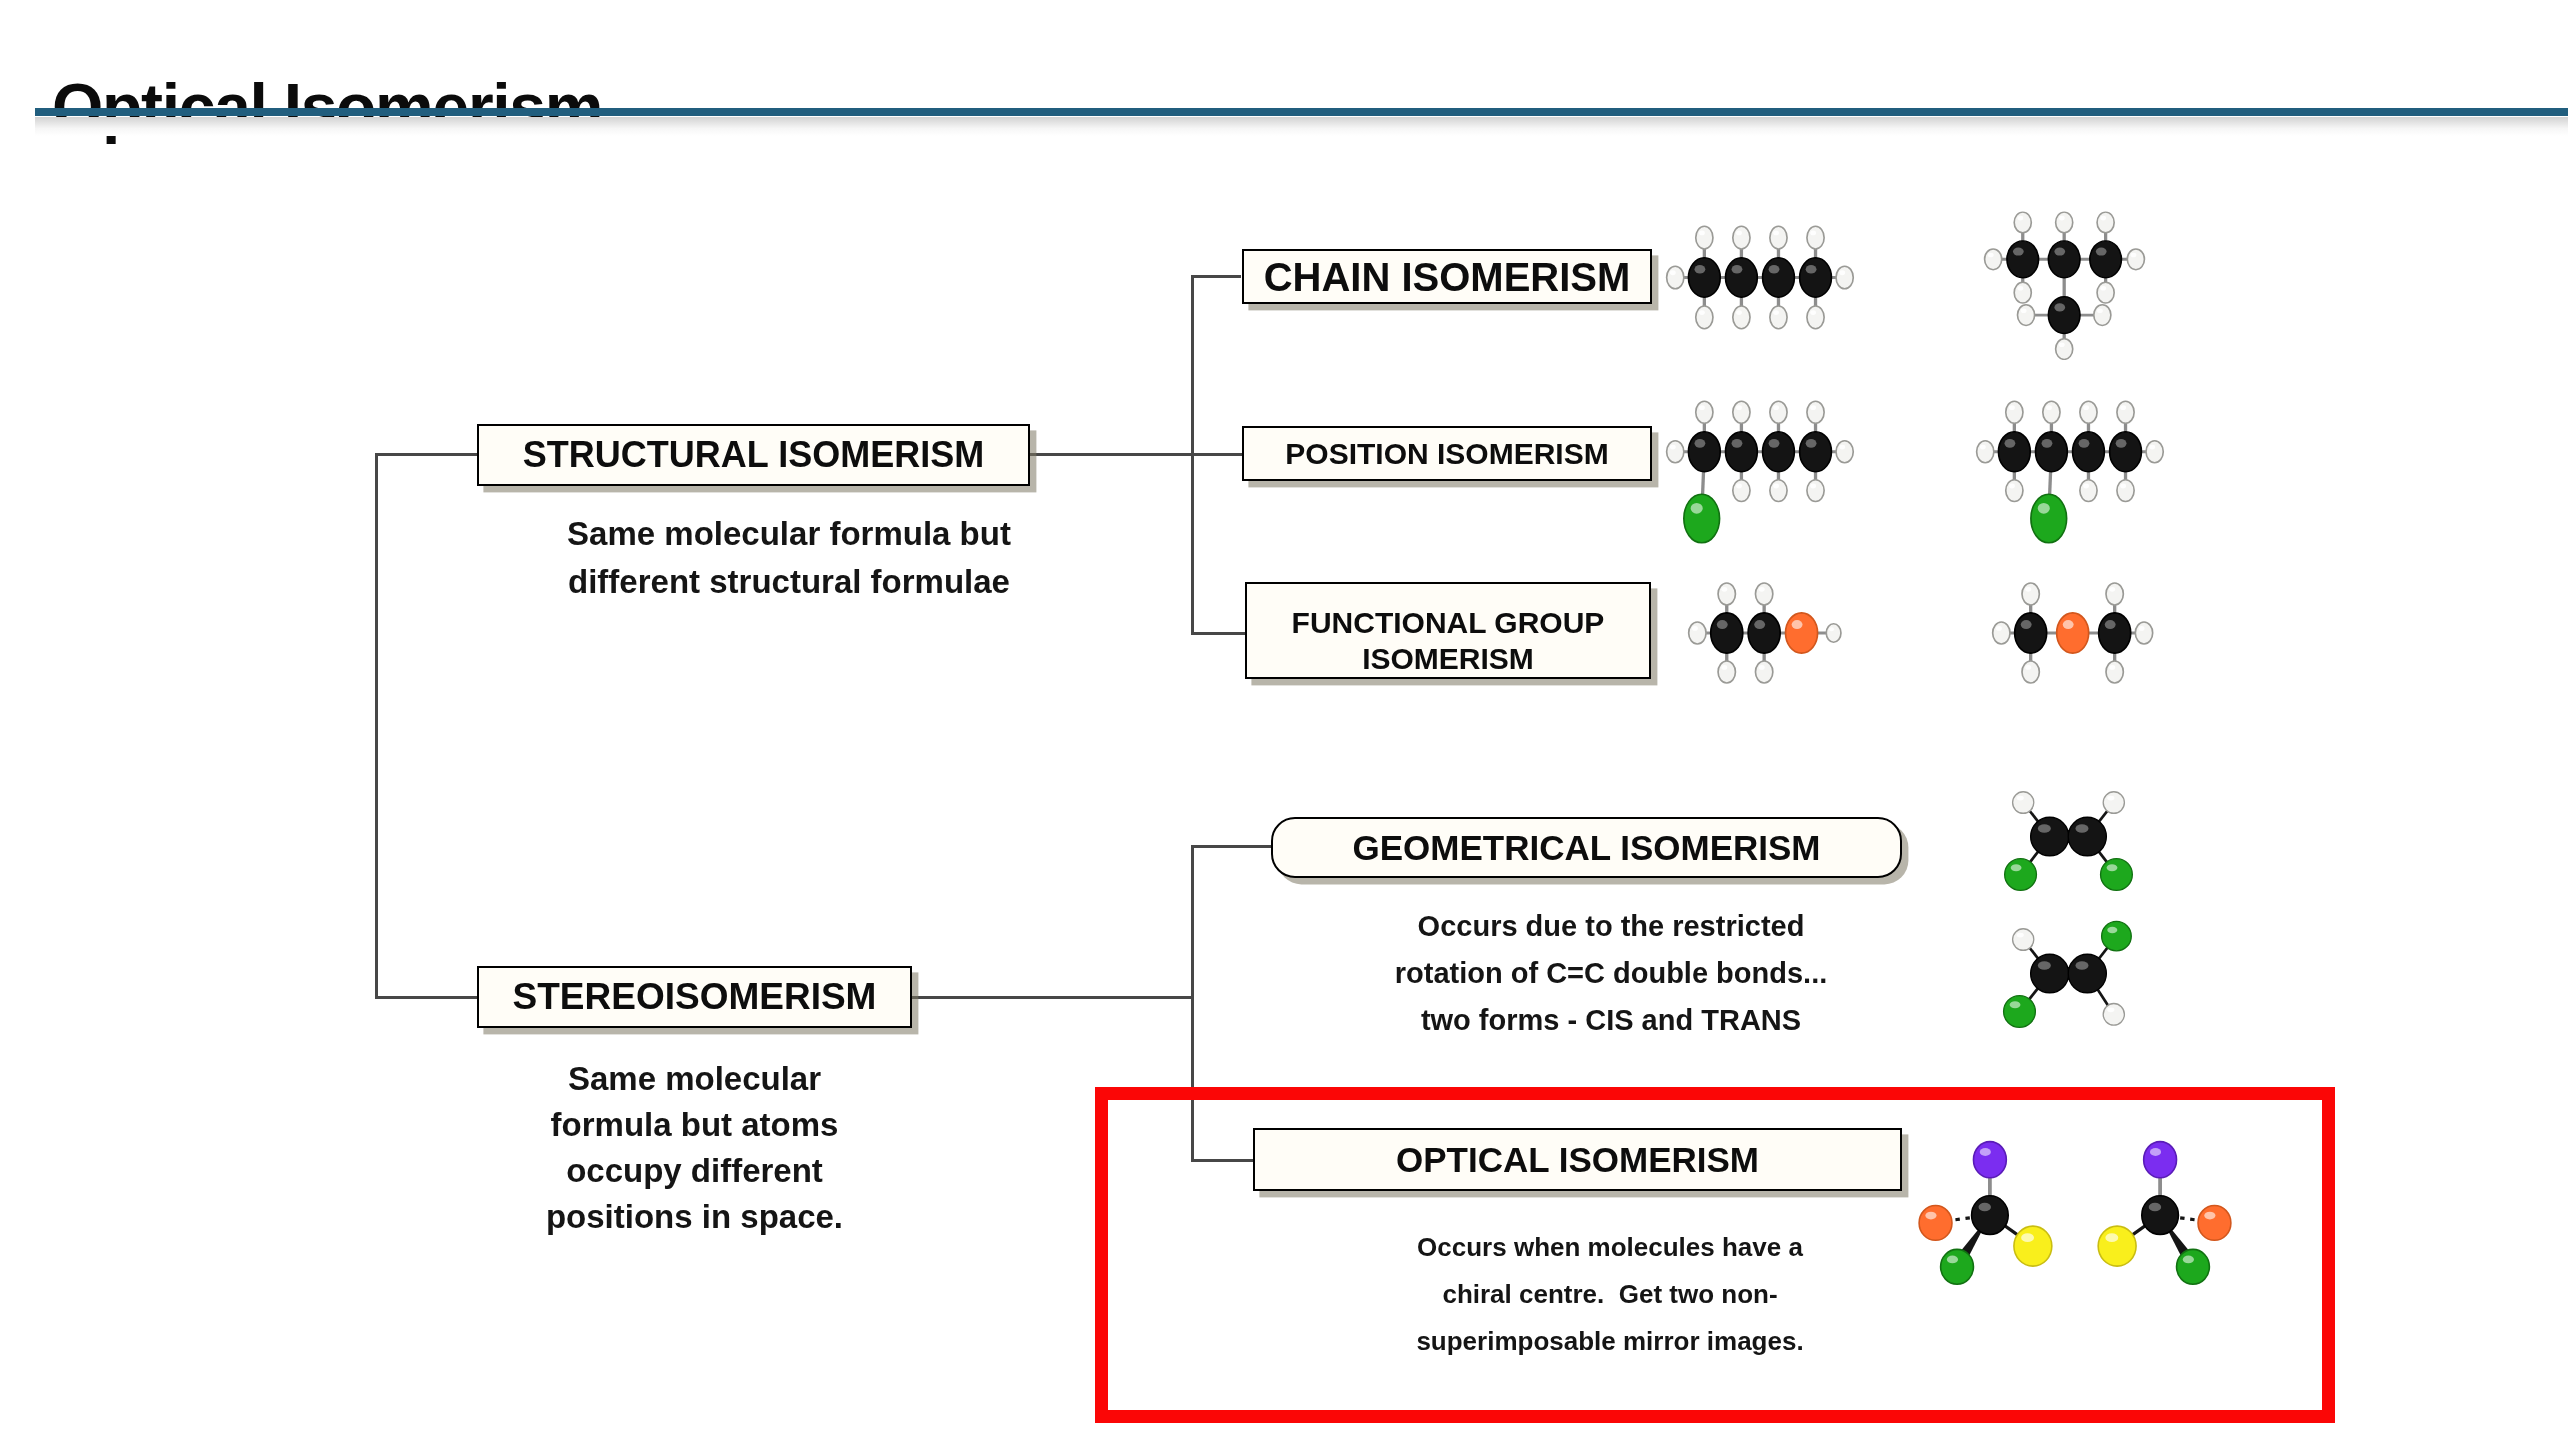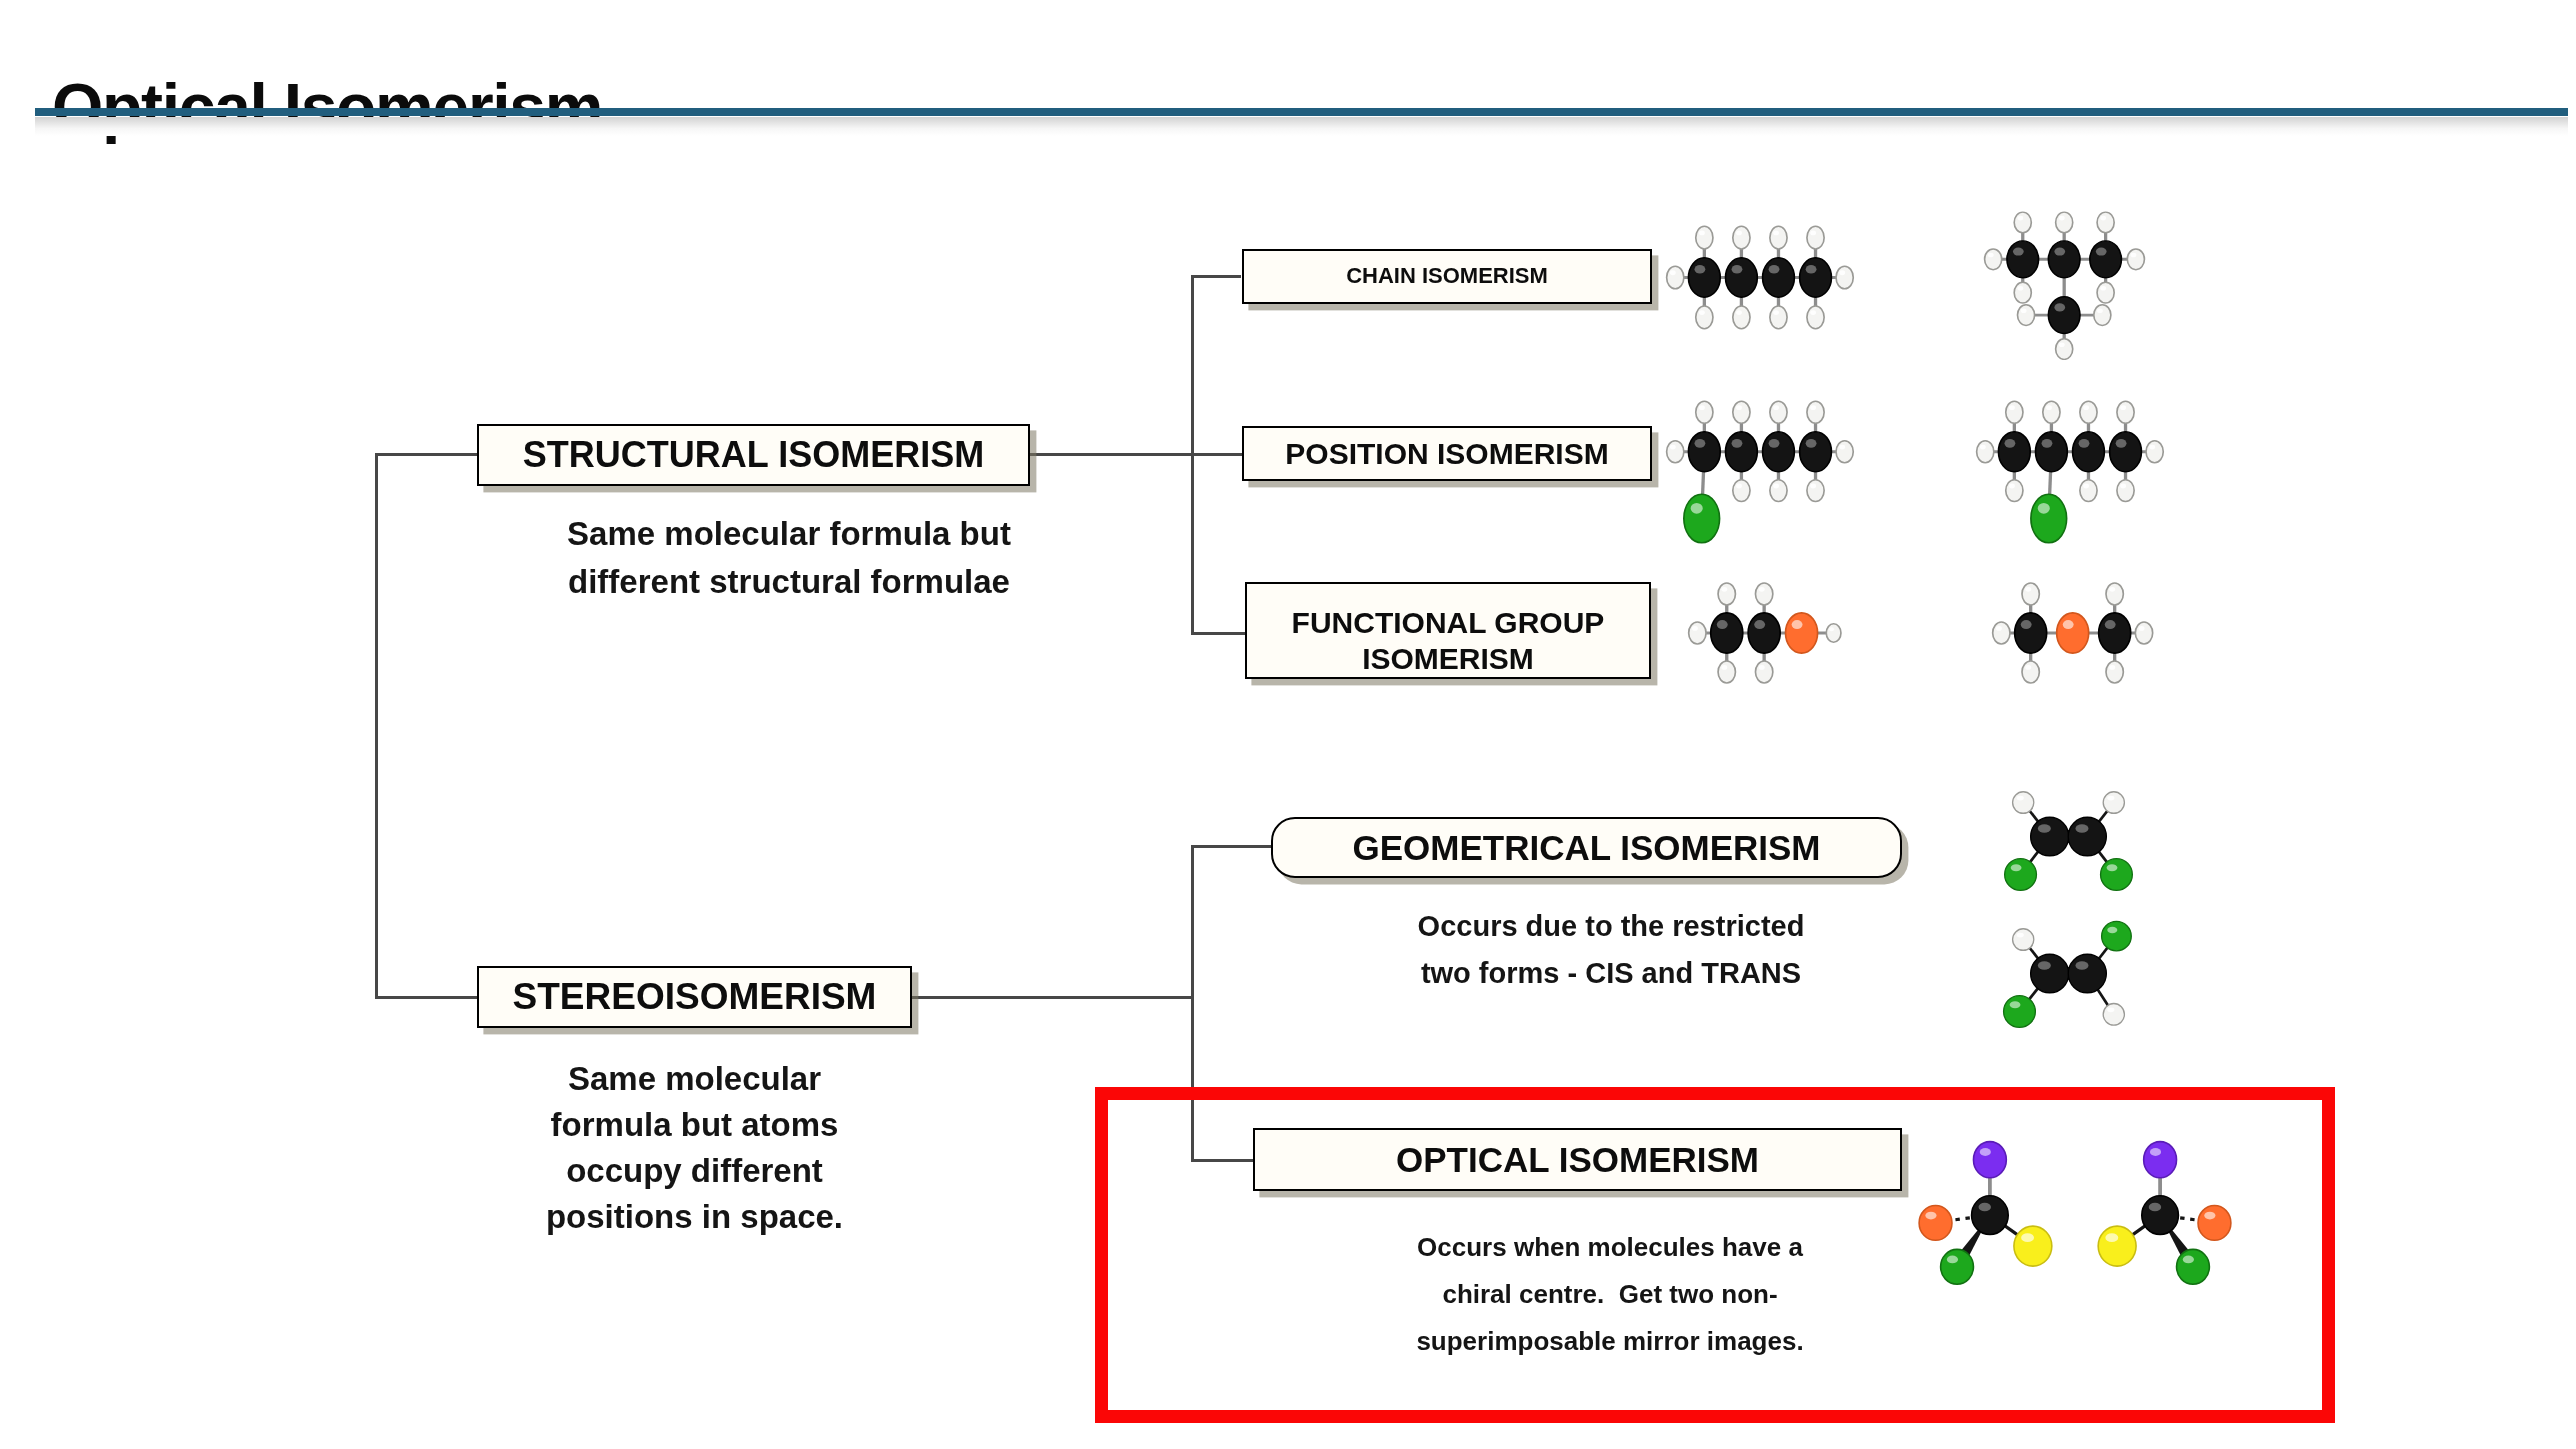--- a/index.html
+++ b/index.html
@@ -46,21 +46,21 @@
 <div class="line h" style="left:1191px;top:632px;width:55px;"></div>
 <div class="line h" style="left:375px;top:996px;width:104px;"></div>
 <div class="line h" style="left:911px;top:996px;width:283px;"></div>
 <div class="line v" style="left:1191px;top:845px;height:317px;"></div>
 <div class="line h" style="left:1191px;top:845px;width:80px;"></div>
 <div class="line h" style="left:1191px;top:1159px;width:62px;"></div>
 
 <div class="nodebox" style="left:477px;top:424px;width:553px;height:62px;font-size:36px;">
   <span>STRUCTURAL ISOMERISM</span>
 </div>
-<div class="nodebox" style="left:1242px;top:249px;width:410px;height:55px;font-size:22px;">
+<div class="nodebox" style="left:1242px;top:249px;width:410px;height:55px;font-size:40px;">
   <span>CHAIN ISOMERISM</span>
 </div>
 <div class="nodebox" style="left:1242px;top:426px;width:410px;height:55px;font-size:30px;">
   <span>POSITION ISOMERISM</span>
 </div>
 <div class="nodebox" style="left:1245px;top:582px;width:406px;height:97px;font-size:30px;align-items:flex-end;">
   <span style="width:374px;">FUNCTIONAL GROUP ISOMERISM</span>
 </div>
 <div class="nodebox" style="left:477px;top:966px;width:435px;height:62px;font-size:37px;align-items:center;">
   <span>STEREOISOMERISM</span>
@@ -77,20 +77,21 @@
   <div>different structural formulae</div>
 </div>
 <div class="desc" style="left:477px;top:1056px;width:435px;font-size:33px;line-height:46px;text-align:center;">
   <div>Same molecular</div>
   <div>formula but atoms</div>
   <div>occupy different</div>
   <div>positions in space.</div>
 </div>
 <div class="desc" style="left:1276px;top:903px;width:670px;font-size:29px;line-height:47px;">
   <div>Occurs due to the restricted</div>
+  <div>rotation of C=C double bonds...</div>
   <div>two forms - CIS and TRANS</div>
 </div>
 <div class="desc" style="left:1262px;top:1224px;width:696px;font-size:26px;line-height:47px;">
   <div>Occurs when molecules have a</div>
   <div>chiral centre.  Get two non-</div>
   <div>superimposable mirror images.</div>
 </div>
 
 <div class="highlight-rect"></div>
 

